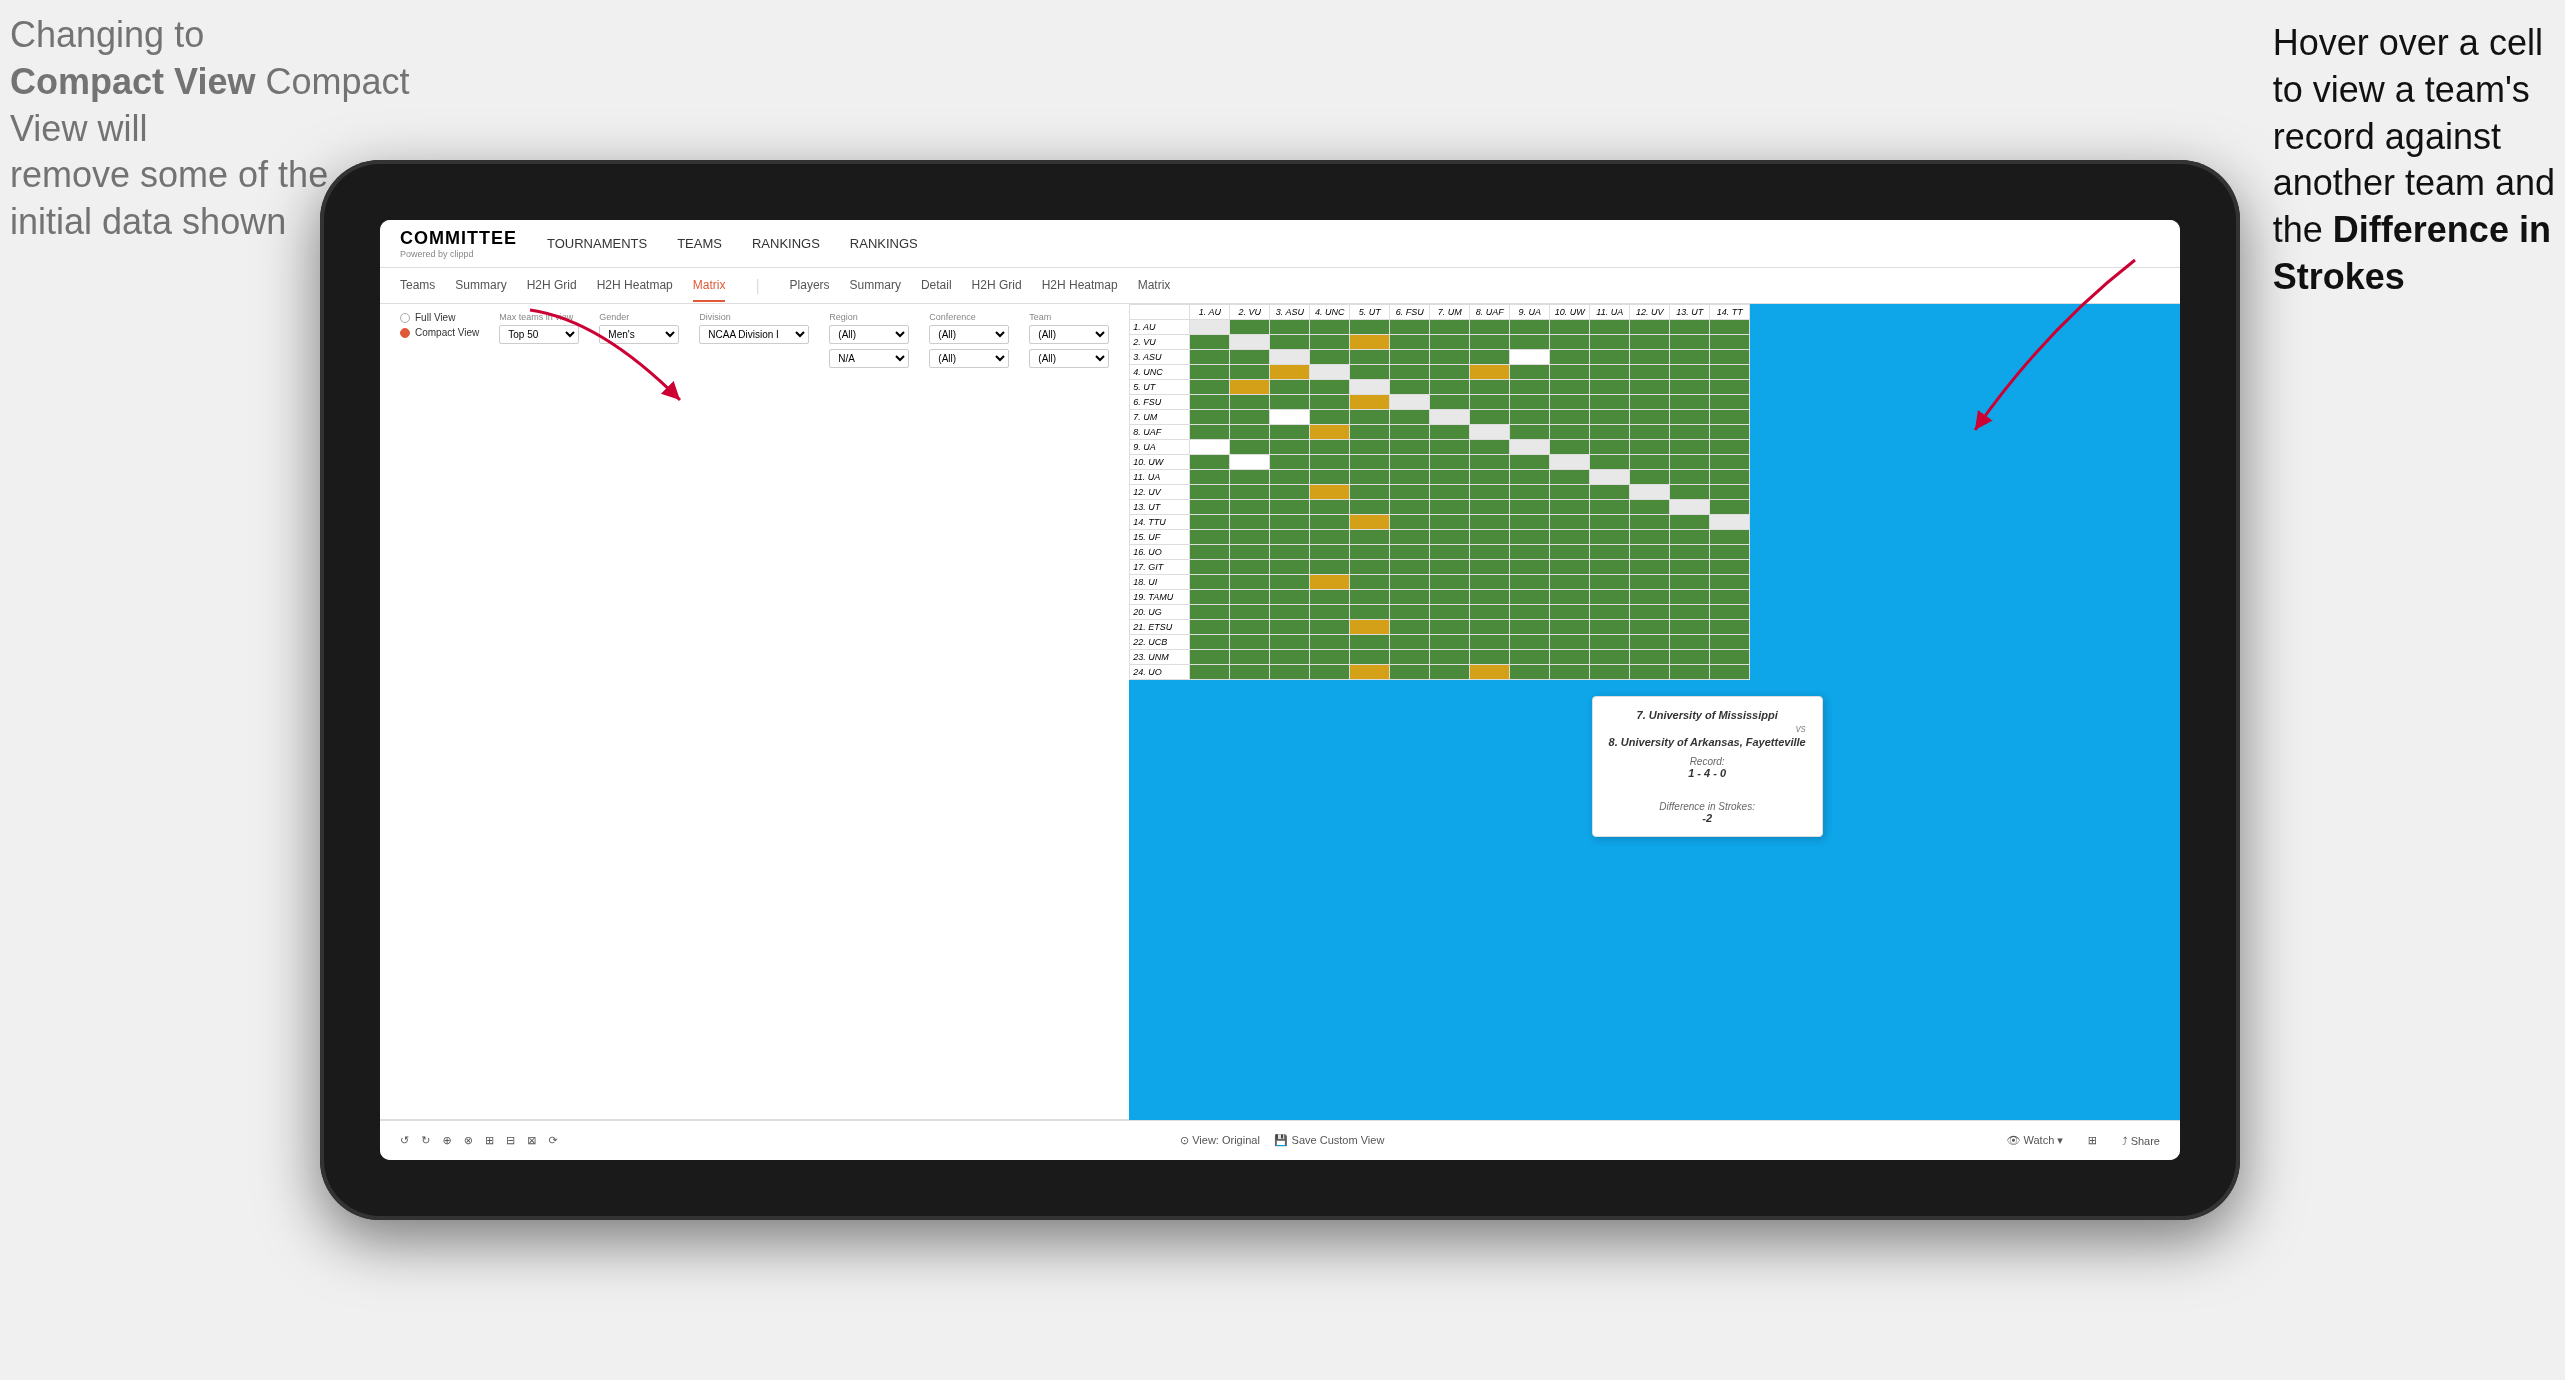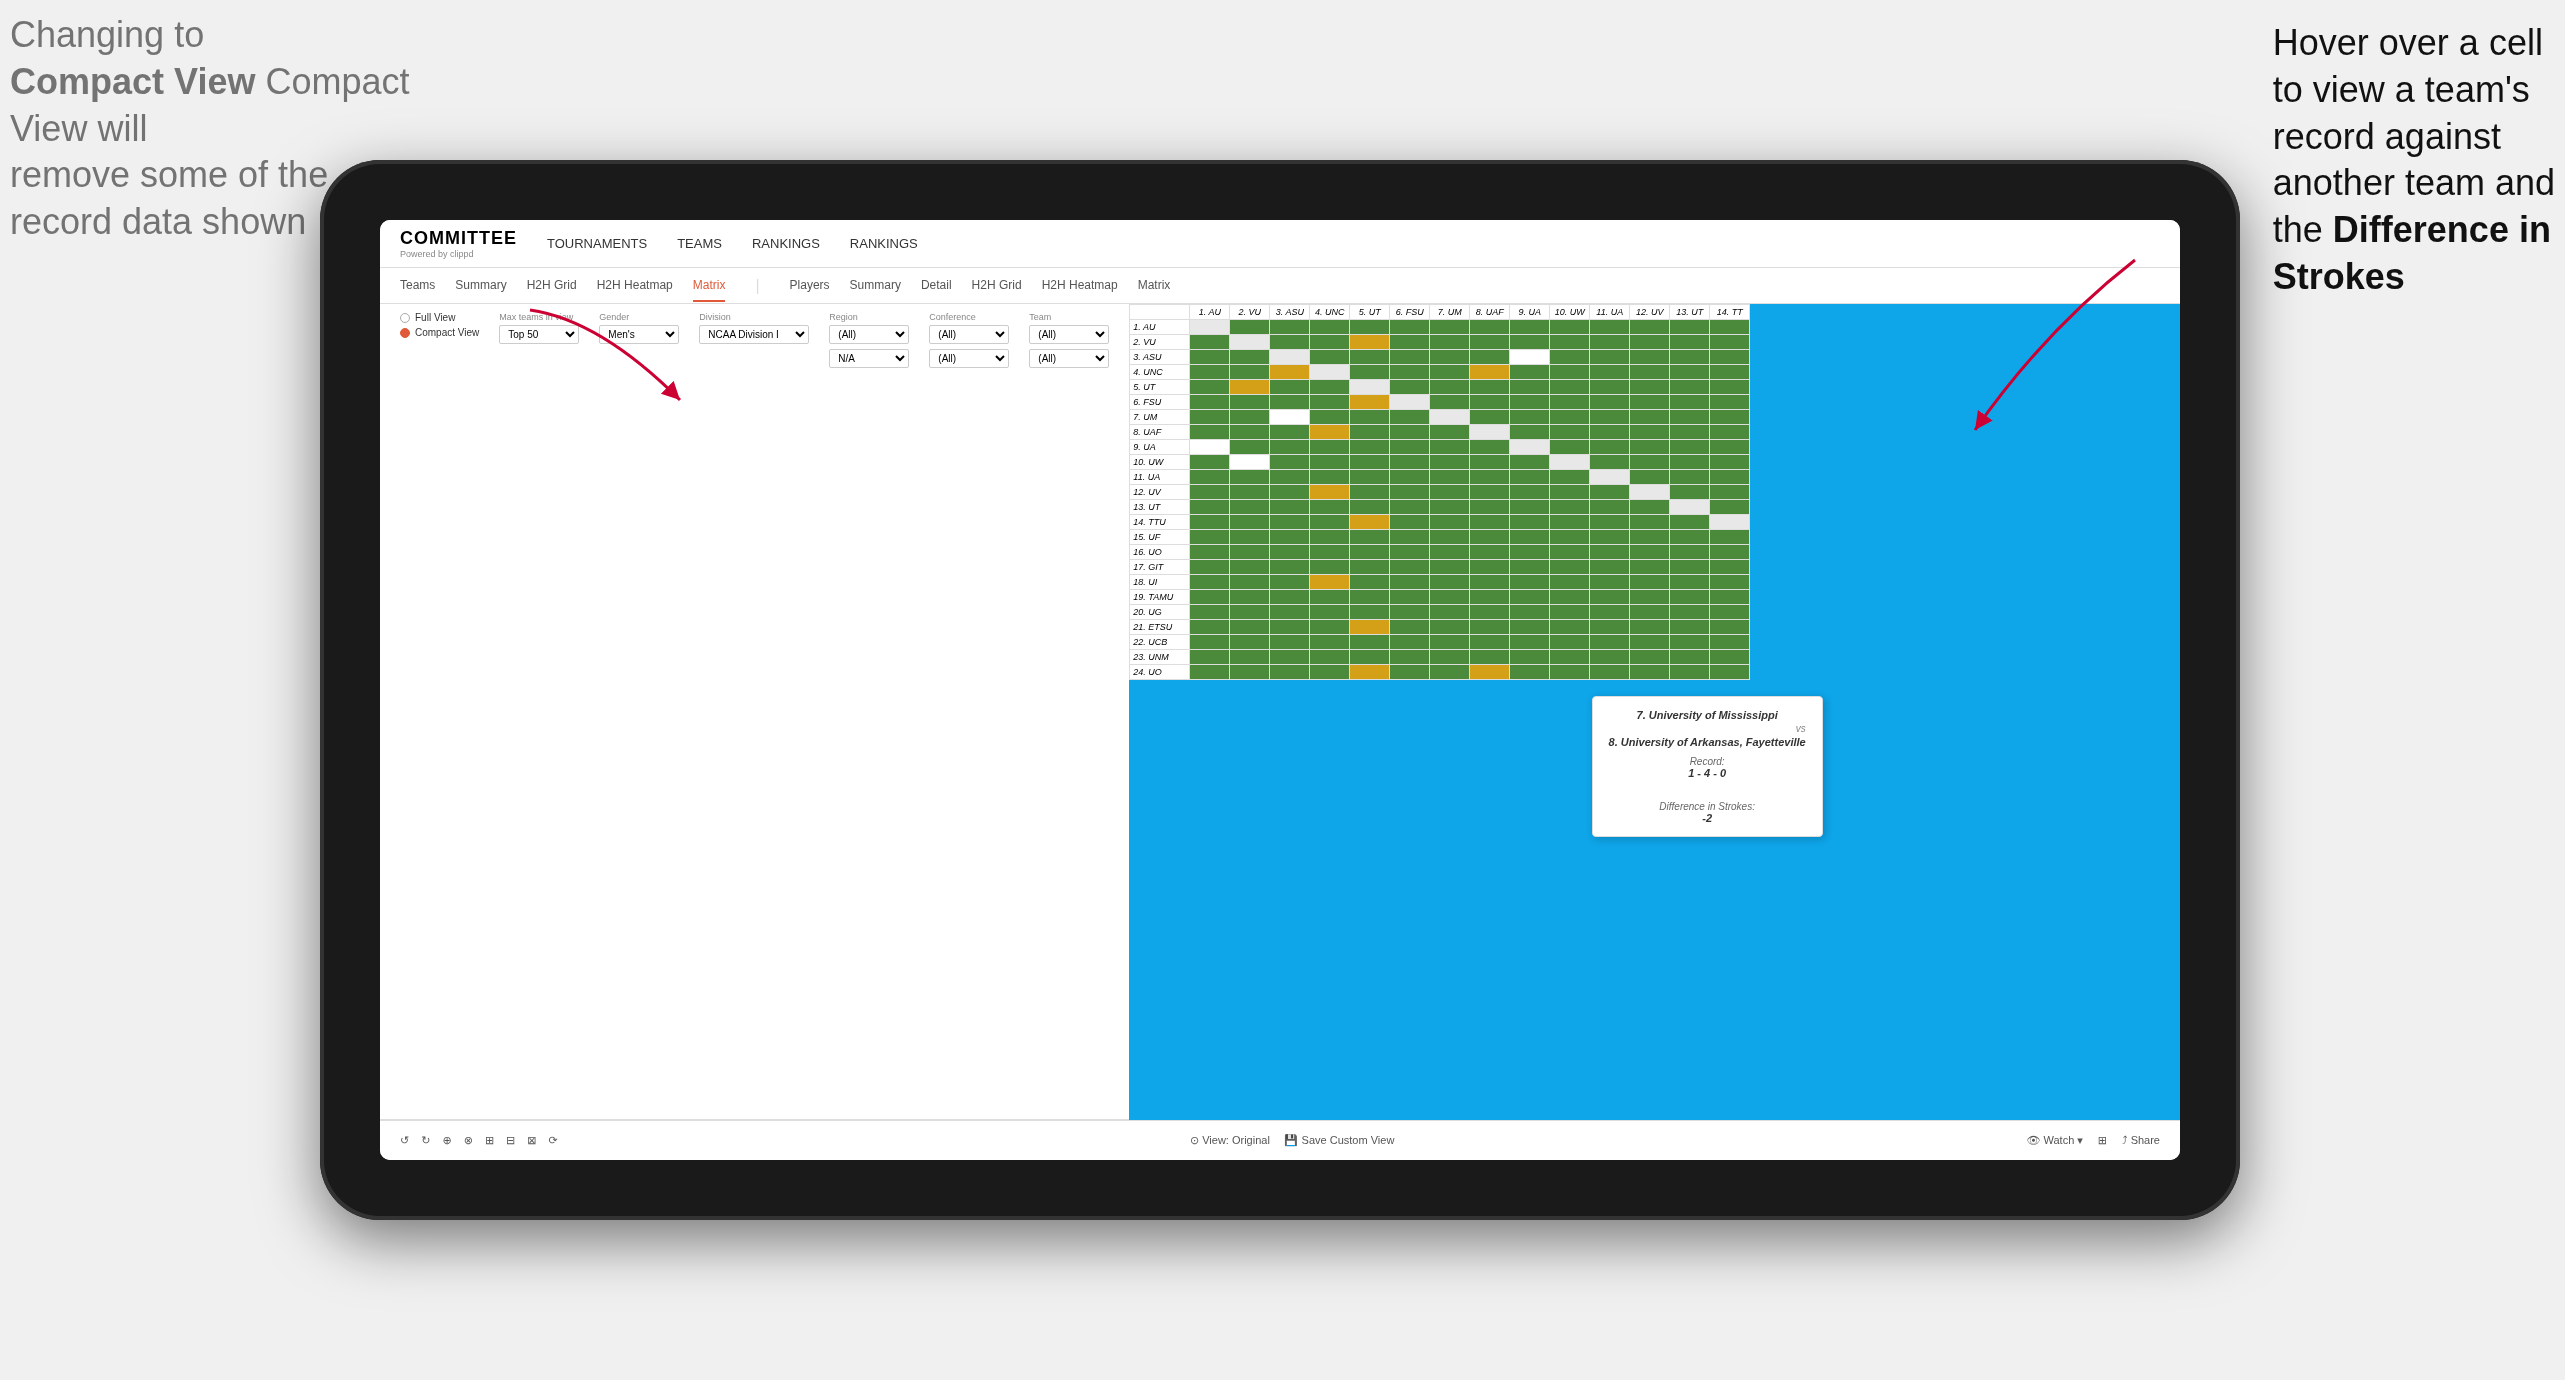--- a/index.html
+++ b/index.html
@@ -317,22 +317,22 @@
     }
 
     .toolbar-center {
       display: flex;
       gap: 15px;
       align-items: center;
     }
 
     .toolbar-right {
       display: flex;
-      gap: 15px;
-      align-items: flex-start;
+      gap: 25px;
+      align-items: flex-end;
     }
 
     .toolbar-btn {
       color: #555;
       cursor: pointer;
       font-size: 11px;
     }
 
     
     .arrow-left {
@@ -353,21 +353,21 @@
       pointer-events: none;
     }
   </style>
 </head>
 <body>
 
 <div class="annotation-left">
   <span>Changing to</span><br>
   <strong>Compact View</strong> <span style="display:inline">Compact View will</span><br>
   <span>remove some of the</span><br>
-  <span>record data shown</span>
+  <span>initial data shown</span>
 </div>
 
 <div class="annotation-right">
   <span>Hover over a cell</span><br>
   <span>to view a team's</span><br>
   <span>record against</span><br>
   <span>another team and</span><br>
   the <strong>Difference in<br>Strokes</strong>
 </div>
 

